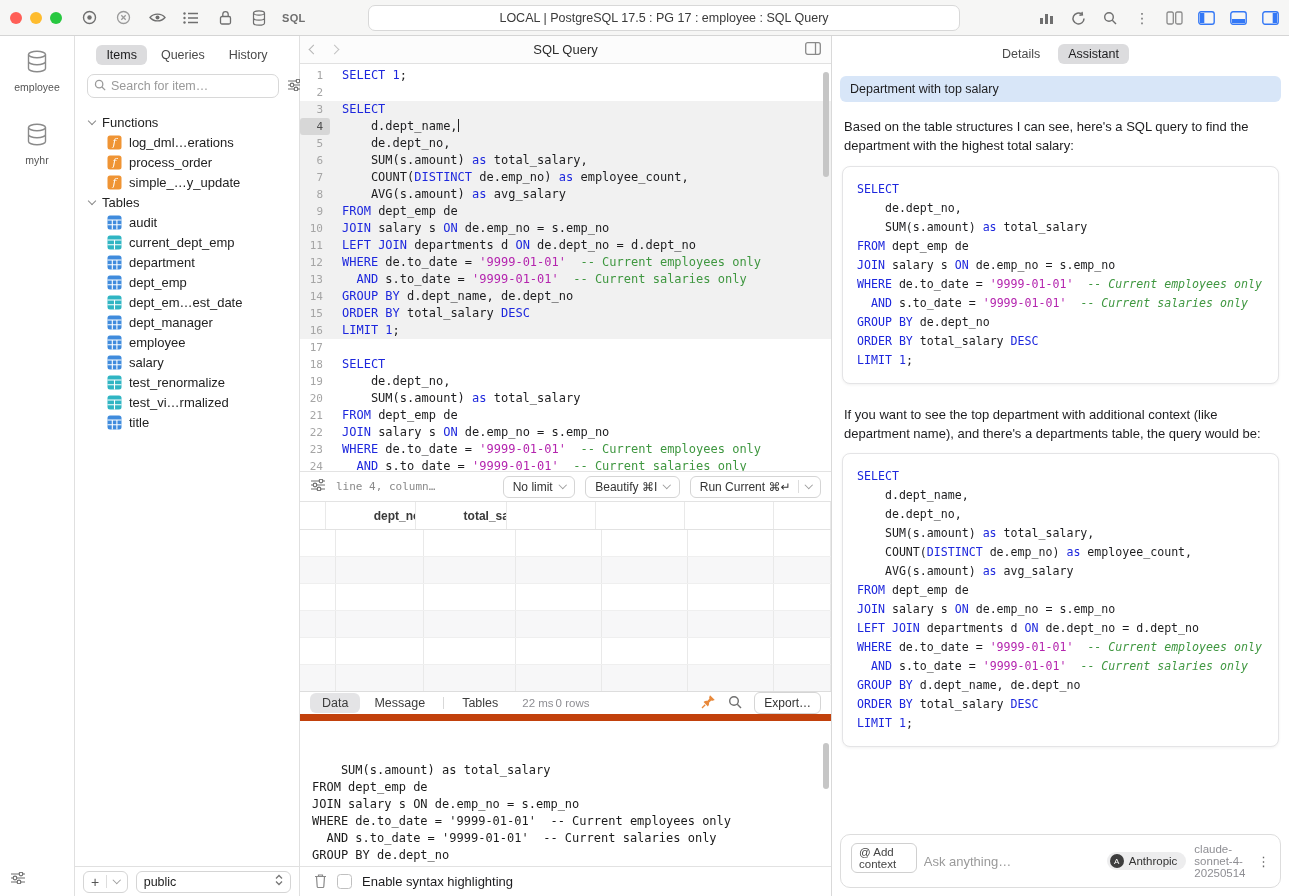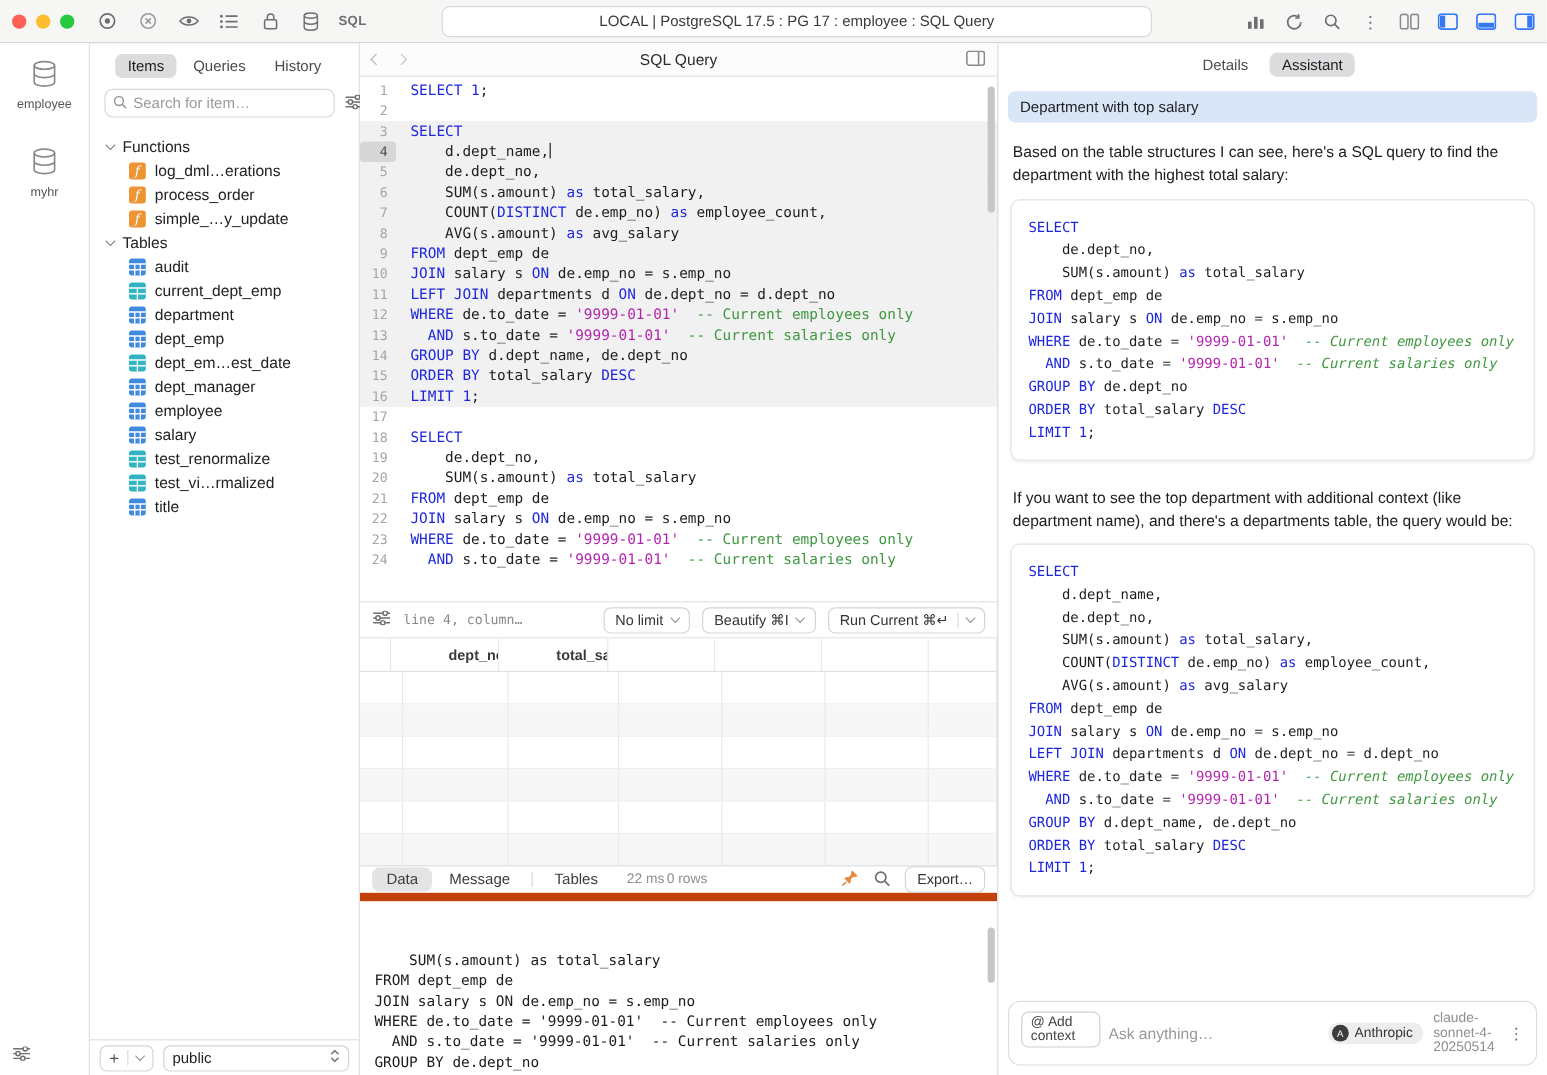--- a/index.html
+++ b/index.html
@@ -571,20 +571,27 @@
 FROM dept_emp de
 JOIN salary s ON de.emp_no = s.emp_no
 WHERE de.to_date = '9999-01-01'  -- Current employees only
   AND s.to_date = '9999-01-01'  -- Current salaries only
 GROUP BY de.dept_no
 ORDER BY total_salary DESC
 LIMIT 1;</div>
         <div class="vthumb" style="top:22px;height:46px;"></div>
       </div>
 
+      <div class="center-footer">
+        <span><svg width="13" height="15" viewBox="0 0 13 15">
+              <path d="M1 3.5 h11 M4.5 3.5 V2 h4 v1.5 M2.5 3.5 l0.7 10 a1.2 1.2 0 0 0 1.2 1 h4.2 a1.2 1.2 0 0 0 1.2 -1 l0.7 -10" fill="none" stroke="#8a8a8a" stroke-width="1.2"></path>
+            </svg></span>
+        <span class="checkbox"></span>
+        <span class="cf-label">Enable syntax highlighting</span>
+      </div>
     </div>
 
     <div class="right">
       <div class="right-tabs">
         <span class="stab">Details</span>
         <span class="stab active">Assistant</span>
       </div>
       <div class="ai-chip">Department with top salary</div>
       <div class="ai-scroll">
         <p>Based on the table structures I can see, here's a SQL query to find the department with the highest total salary:</p>

